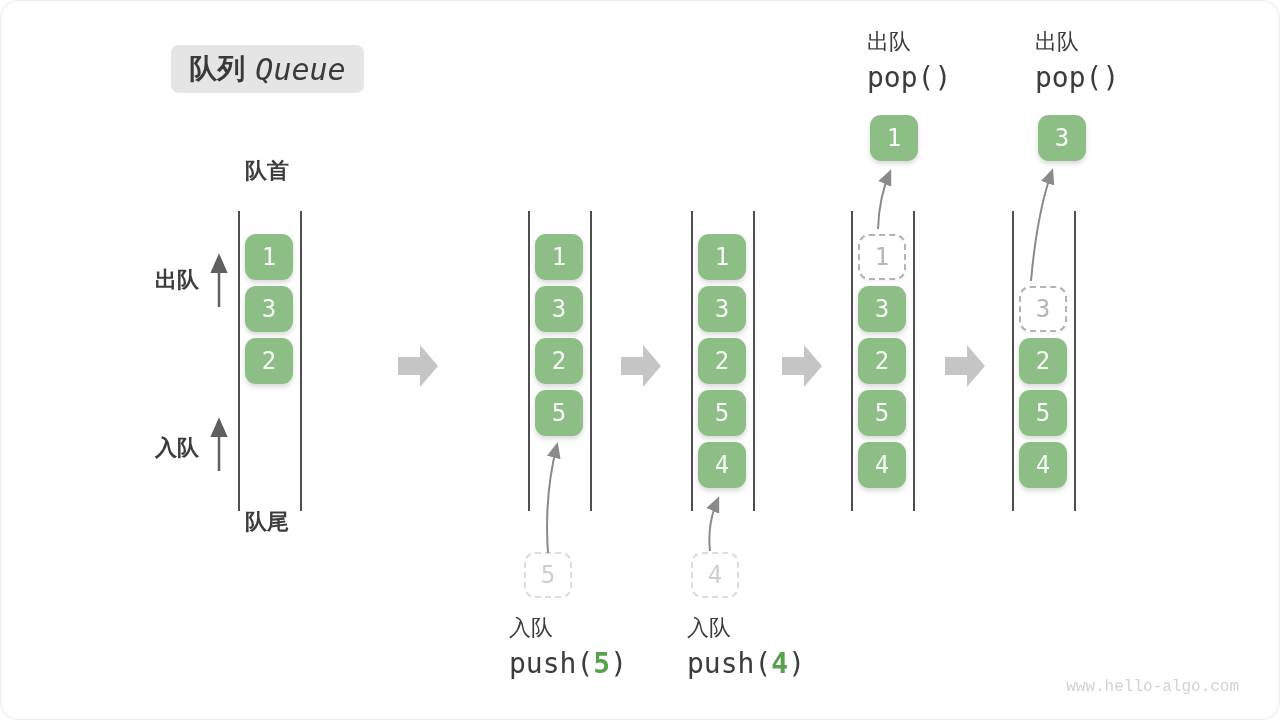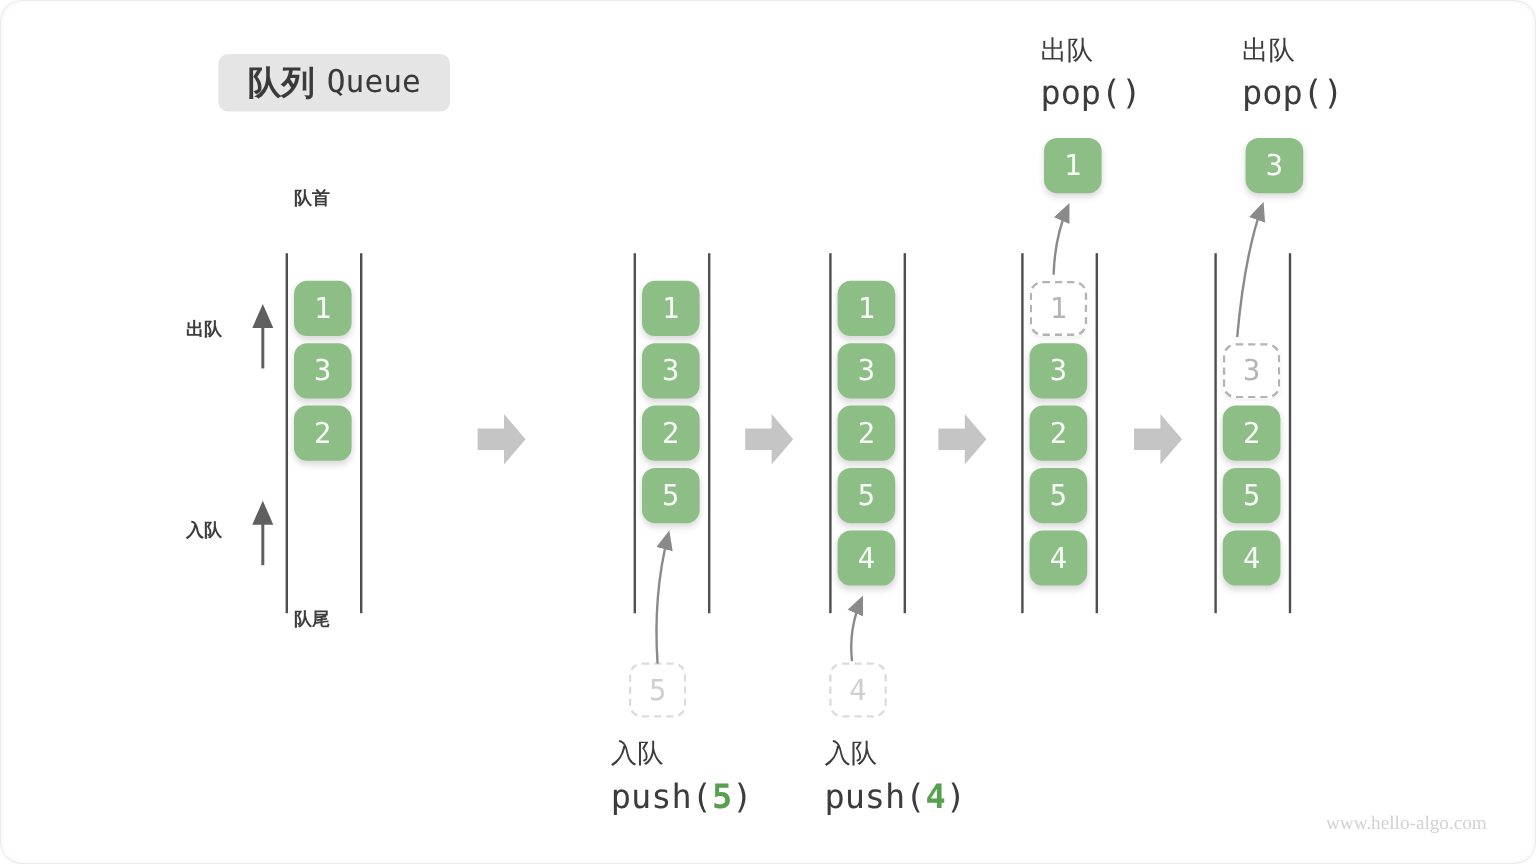--- a/index.html
+++ b/index.html
@@ -10,26 +10,25 @@
     box-shadow:inset 0 0 6px rgba(0,0,0,0.04);
     overflow:hidden;box-sizing:border-box;
   }
   .abs{position:absolute;}
   
   .title-box{
     left:170px;top:44px;width:193px;height:48px;
     background:#e5e5e5;border-radius:8px;
     display:flex;align-items:center;justify-content:center;gap:10px;
     color:#3a3a3a;
-    margin-left:11px;
   }
   .title-zh{font-weight:700;font-size:28px;}
-  .title-en{font-family:"DejaVu Sans Mono",monospace;font-size:26px;}
+  .title-en{font-family:"DejaVu Sans Mono",monospace;font-size:30px;font-style:italic;}
   
-  .zh-bold{font-weight:700;font-size:15px;color:#3c3c3c;white-space:nowrap;}
+  .zh-bold{font-weight:700;font-size:22px;color:#3c3c3c;white-space:nowrap;}
   
   .vline{width:1.5px;background:#4f4f4f;height:300px;top:210px;}
   .cell{
     width:48px;height:46px;border-radius:11px;
     display:flex;align-items:center;justify-content:center;
     font-family:"DejaVu Sans Mono",monospace;font-size:24px;
     box-sizing:border-box;
   }
   .cell-solid{
     background:#8cbe86;color:#f8faf7;
@@ -41,21 +40,21 @@
   }
   .cell-ghost{
     border:2px dashed #dcdcdc;color:#cfcfcf;background:#ffffff;
   }
   
   .anno{line-height:1.0;color:#3c3c3c;}
   .anno .line1{font-size:22px;margin-bottom:11px;}
   .anno .line2{font-family:"DejaVu Sans Mono",monospace;font-size:28px;}
   .arg-green{color:#57a04e;font-weight:700;}
   .watermark{
-    font-family:Liberation Serif, serif;font-size:16px;color:#d2d2d2;
+    font-family:Liberation Mono, monospace;font-size:16px;color:#d2d2d2;
     right:40px;bottom:23px;
   }
   svg.overlay{left:0;top:0;pointer-events:none;}
 </style>
 </head>
 <body>
 
 <div id="canvas">
 
   <div class="abs title-box">

